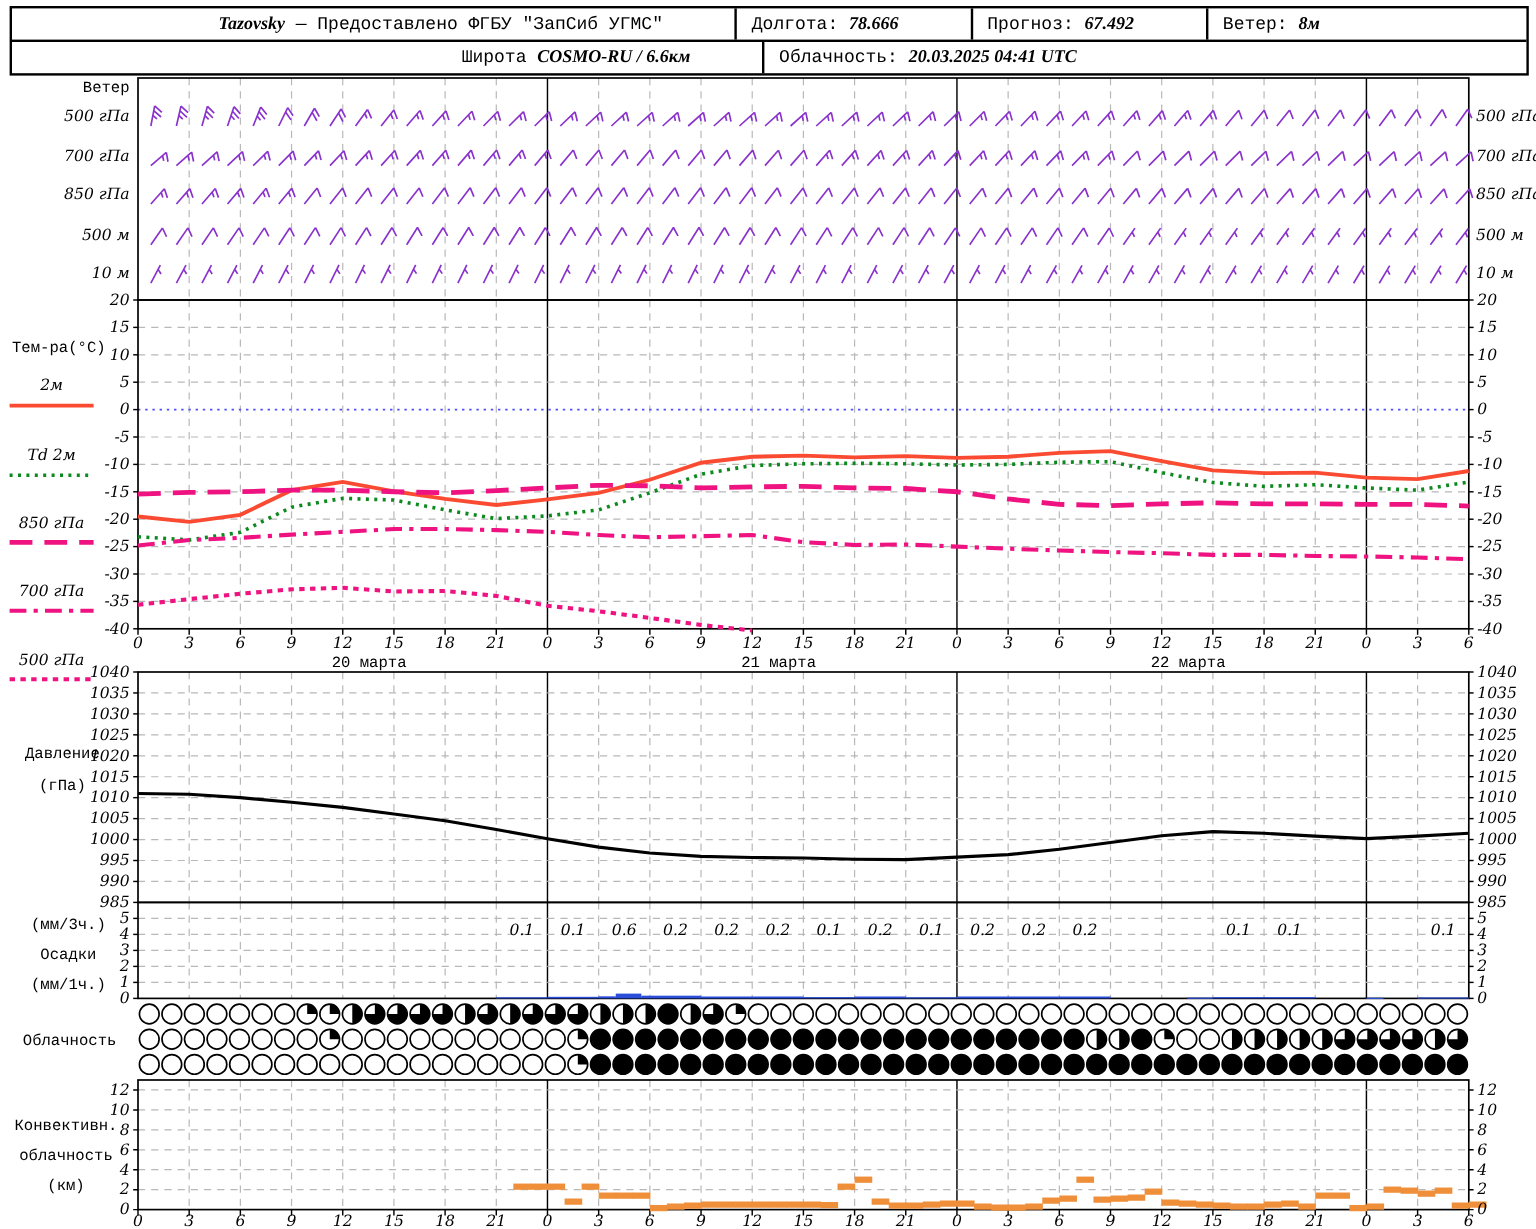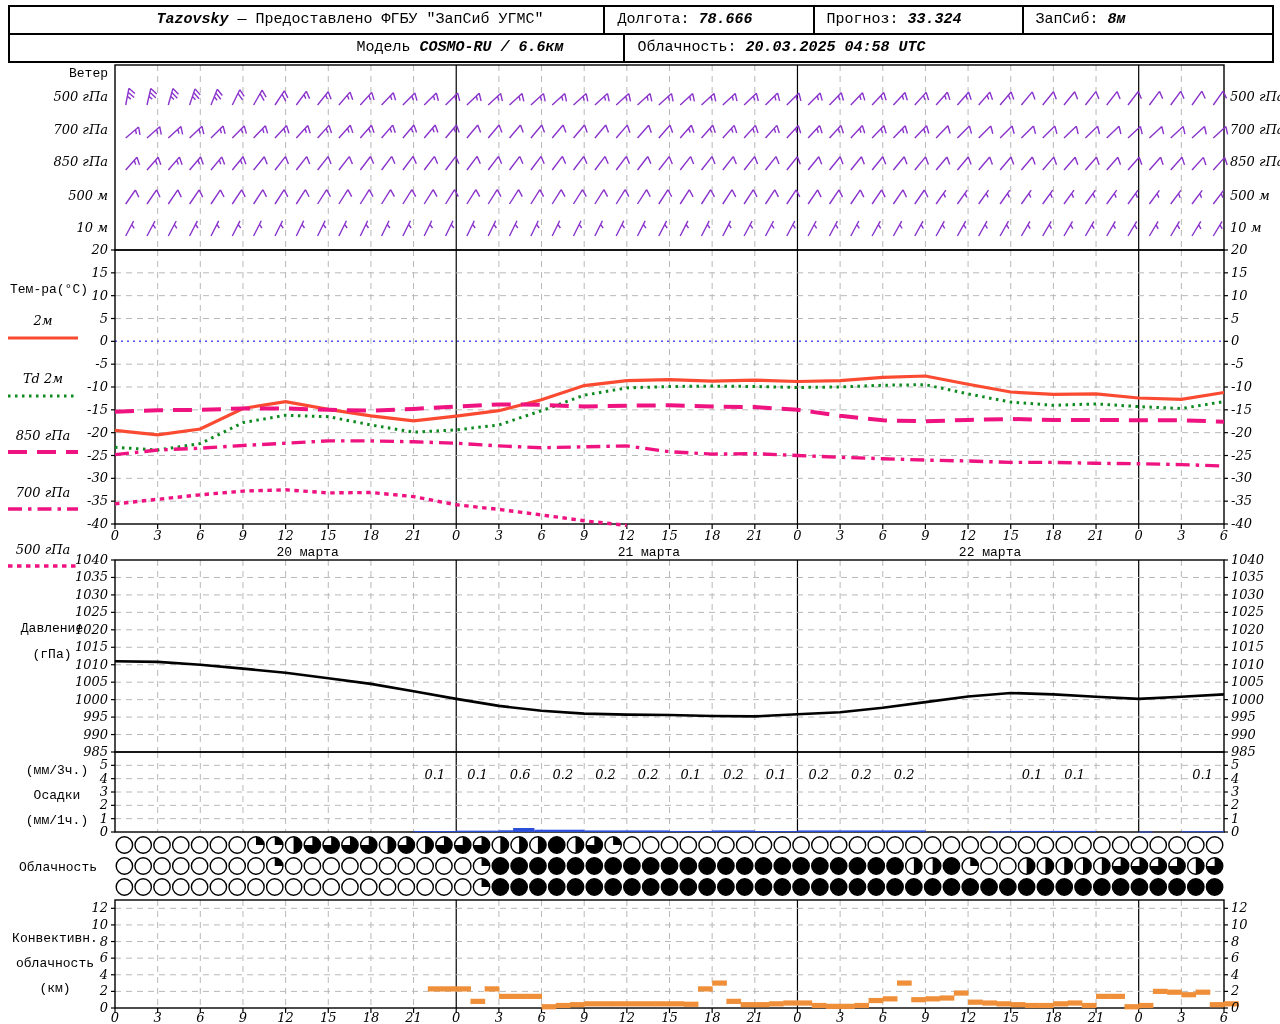--- a/index.html
+++ b/index.html
@@ -4,39 +4,39 @@
 <style>
   html,body{margin:0;padding:0;background:#fff;}
   .page{position:relative;width:1280px;height:1024px;background:#fff;overflow:hidden;
         font-family:"Liberation Mono",monospace;color:#000;}
   .hdr{position:absolute;left:8px;top:5px;width:1262px;border:2px solid #000;background:#fff;}
   .hrow{display:flex;justify-content:center;align-items:stretch;height:26px;line-height:26px;font-size:15px;}
   .hrow1{border-bottom:2px solid #000;}
   .hseg{padding:0 12px;white-space:nowrap;}
   .hseg + .hseg{border-left:2px solid #000;margin-left:48px;}
   .hlab{font-family:"Liberation Mono",monospace;}
-  .hval{font-family:Liberation Mono, monospace;font-style:italic;font-weight:bold;}
+  .hval{font-family:Liberation Serif, serif;font-style:italic;font-weight:bold;}
   svg text{fill:#000;}
   .num{font:italic 13px "DejaVu Serif",serif;}
   .lab{font:13px "Liberation Mono",monospace;}
 </style>
 </head>
 <body>
 
 <div class="page">
   <div class="hdr">
     <div class="hrow hrow1">
       <span class="hseg"><span class="hval">Tazovsky</span>&nbsp;<span class="hlab">— Предоставлено ФГБУ "ЗапСиб УГМС"</span></span>
       <span class="hseg"><span class="hlab">Долгота:</span>&nbsp;<span class="hval">78.666</span></span>
-      <span class="hseg"><span class="hlab">Прогноз:</span>&nbsp;<span class="hval">33.324</span></span>
-      <span class="hseg"><span class="hlab">ЗапСиб:</span>&nbsp;<span class="hval">8м</span></span>
+      <span class="hseg"><span class="hlab">Прогноз:</span>&nbsp;<span class="hval">67.492</span></span>
+      <span class="hseg"><span class="hlab">Ветер:</span>&nbsp;<span class="hval">8м</span></span>
     </div>
     <div class="hrow">
-      <span class="hseg"><span class="hlab">Модель</span>&nbsp;<span class="hval">COSMO-RU / 6.6км</span></span>
-      <span class="hseg"><span class="hlab">Облачность:</span>&nbsp;<span class="hval">20.03.2025 04:58 UTC</span></span>
+      <span class="hseg"><span class="hlab">Широта</span>&nbsp;<span class="hval">COSMO-RU / 6.6км</span></span>
+      <span class="hseg"><span class="hlab">Облачность:</span>&nbsp;<span class="hval">20.03.2025 04:41 UTC</span></span>
     </div>
   </div>
   <svg id="chart" width="1280" height="960" viewBox="0 62 1280 960" style="position:absolute;left:0;top:62px;" xmlns="http://www.w3.org/2000/svg">
       <g>
         <line x1="157.65384615384616" y1="65" x2="157.65384615384616" y2="250" stroke="#b8b8b8" stroke-width="1" stroke-dasharray="6 5"></line>
         <line x1="200.30769230769232" y1="65" x2="200.30769230769232" y2="250" stroke="#b8b8b8" stroke-width="1" stroke-dasharray="6 5"></line>
         <line x1="242.96153846153845" y1="65" x2="242.96153846153845" y2="250" stroke="#b8b8b8" stroke-width="1" stroke-dasharray="6 5"></line>
         <line x1="285.61538461538464" y1="65" x2="285.61538461538464" y2="250" stroke="#b8b8b8" stroke-width="1" stroke-dasharray="6 5"></line>
         <line x1="328.2692307692308" y1="65" x2="328.2692307692308" y2="250" stroke="#b8b8b8" stroke-width="1" stroke-dasharray="6 5"></line>
         <line x1="370.9230769230769" y1="65" x2="370.9230769230769" y2="250" stroke="#b8b8b8" stroke-width="1" stroke-dasharray="6 5"></line>

